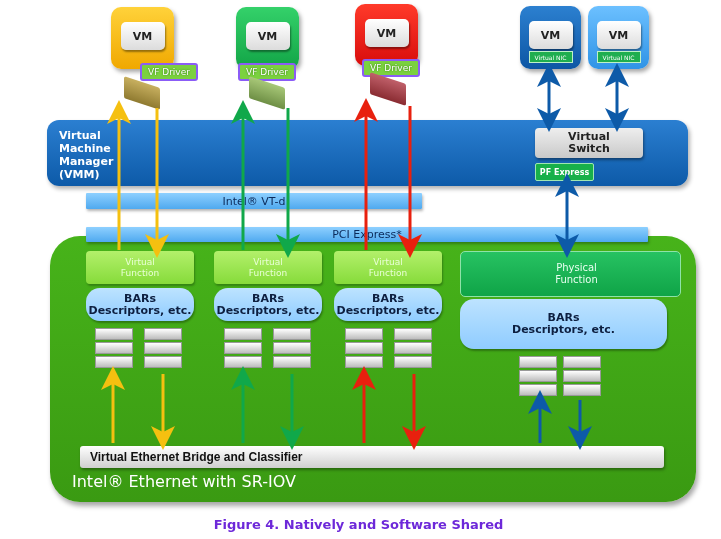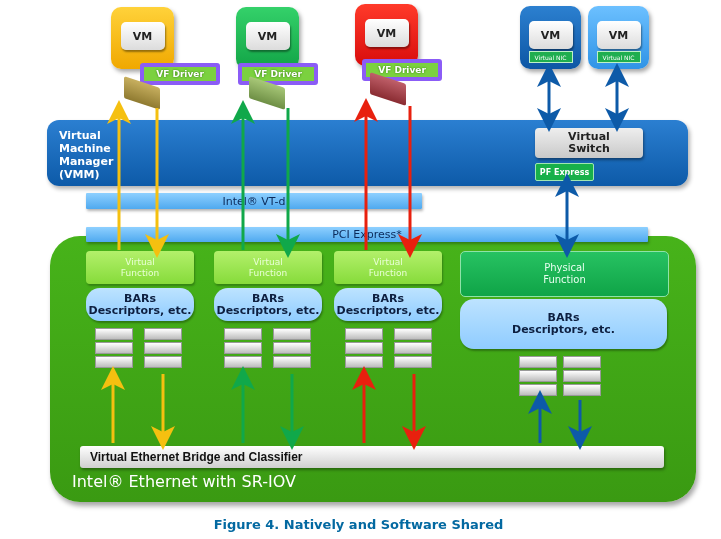--- a/index.html
+++ b/index.html
@@ -1,36 +1,36 @@
 <!DOCTYPE html>
 <html><head>
 <meta charset="utf-8">
 <style>
   html,body{margin:0;padding:0;background:#ffffff;}
   body{width:721px;height:539px;position:relative;overflow:hidden;font-family:"DejaVu Sans",sans-serif;}
   .abs{position:absolute;}
   .vmbox{position:absolute;border-radius:10px;box-shadow:2px 3px 4px rgba(0,0,0,.35);}
   .vmlabel{position:absolute;left:50%;transform:translateX(-50%);top:15px;width:44px;height:28px;background:linear-gradient(#ffffff,#dcdcdc);border-radius:5px;box-shadow:1px 2px 2px rgba(0,0,0,.4);font-size:11px;font-weight:bold;color:#222;display:flex;align-items:center;justify-content:center;}
-  .vfdrv{position:absolute;left:50%;transform:translateX(-50%);height:14px;background:#7bd13f;border:4px solid #8b5cf6;border-radius:3px;color:#fff;font-size:9px;font-weight:bold;display:flex;align-items:center;justify-content:center;white-space:nowrap;padding:0 12px;text-shadow:0 0 2px #2a6a10;}
+  .vfdrv{position:absolute;left:50%;transform:translateX(-50%);height:14px;background:#7bd13f;border:2px solid #8b5cf6;border-radius:3px;color:#fff;font-size:9px;font-weight:normal;display:flex;align-items:center;justify-content:center;white-space:nowrap;padding:0 3px;text-shadow:0 0 2px #2a6a10;}
   .vnic{position:absolute;left:50%;transform:translateX(-50%);bottom:6px;height:10px;background:#1fae4f;border:1px solid #bff0c8;color:#fff;font-size:6px;display:flex;align-items:center;justify-content:center;white-space:nowrap;padding:0 2px;}
   .nic{position:absolute;width:36px;height:22px;transform:skewY(18deg);border-radius:2px;}
   .vmm{left:47px;top:120px;width:641px;height:66px;background:linear-gradient(#2b7fd1,#0d5aa8);border-radius:12px;box-shadow:2px 3px 4px rgba(0,0,0,.3);}
   .vmmtext{left:59px;top:129px;color:#fff;font-size:11px;font-weight:bold;line-height:13px;}
   .vswitch{left:535px;top:128px;width:108px;height:30px;background:linear-gradient(#eeeeee,#c9c9c9);border-radius:4px;box-shadow:1px 2px 3px rgba(0,0,0,.4);font-size:11px;font-weight:bold;color:#222;text-align:center;line-height:12px;display:flex;align-items:center;justify-content:center;}
   .pfdrv{left:535px;top:163px;width:57px;height:16px;background:#18b04a;border:1px solid #9fe6b2;border-radius:2px;color:#fff;font-size:8px;font-weight:bold;display:flex;align-items:center;justify-content:center;}
   .bar{background:linear-gradient(#8ed0ff,#4fa9ef);border-radius:1px;box-shadow:1px 2px 3px rgba(0,0,0,.3);color:#0b2a5a;font-size:11px;display:flex;align-items:center;justify-content:center;}
   .nicboard{left:50px;top:236px;width:646px;height:266px;background:linear-gradient(#47b31a,#3a9a12);border-radius:30px;box-shadow:2px 4px 5px rgba(0,0,0,.35);}
   .vf{height:33px;background:linear-gradient(#b3f06b,#86db3a);border-radius:4px;color:#e9ffd6;font-size:9px;text-align:center;line-height:11px;display:flex;align-items:center;justify-content:center;box-shadow:1px 2px 2px rgba(0,0,0,.25);}
-  .pf{background:linear-gradient(#27c262,#0fa447);border:1px solid #8ee3a8;border-radius:5px;color:#e8fff0;font-size:10px;text-align:center;line-height:12px;display:flex;align-items:center;justify-content:center;}
+  .pf{background:linear-gradient(#27c262,#0fa447);border:1px solid #8ee3a8;border-radius:5px;color:#e8fff0;font-size:10px;text-align:center;line-height:12px;display:flex;align-items:center;justify-content:center;padding-left:12px;}
   .bars{background:linear-gradient(#bde3ff,#8fccff);border-radius:14px;color:#0d1f40;font-size:11px;font-weight:bold;text-align:center;line-height:12px;display:flex;align-items:center;justify-content:center;box-shadow:1px 2px 2px rgba(0,0,0,.3);}
   .queue{position:absolute;width:38px;height:42px;}
   .queue div{height:12px;margin-bottom:2px;background:linear-gradient(#ffffff,#bdbdbd);border:1px solid #999;box-sizing:border-box;}
   .veb{left:80px;top:446px;width:584px;height:22px;background:linear-gradient(#ffffff,#cfcfcf);border-radius:3px;box-shadow:1px 2px 3px rgba(0,0,0,.35);font-size:12px;font-weight:bold;color:#111;display:flex;align-items:center;padding-left:10px;box-sizing:border-box;font-family:"Liberation Sans",sans-serif;}
   .sriov{left:72px;top:472px;color:#fff;font-size:16px;}
-  .caption{left:0;top:517px;width:717px;text-align:center;color:#0369a1;font-size:13px;font-weight:bold;}
+  .caption{left:0;top:517px;width:717px;text-align:center;color:#6d28d9;font-size:13px;font-weight:bold;}
   svg.arrows{position:absolute;left:0;top:0;pointer-events:none;}
 </style>
 </head>
 <body>
 
 <div class="vmbox" style="left:111px;top:7px;width:63px;height:62px;background:linear-gradient(#ffd23a,#f0a800);">
   <div class="vmlabel">VM</div>
 </div>
 <div class="vfdrv" style="left:140px;top:63px;width:48px;transform:none;">VF Driver</div>
 <div class="nic" style="left:124px;top:82px;background:linear-gradient(#c8b060,#8f7a30);"></div>

